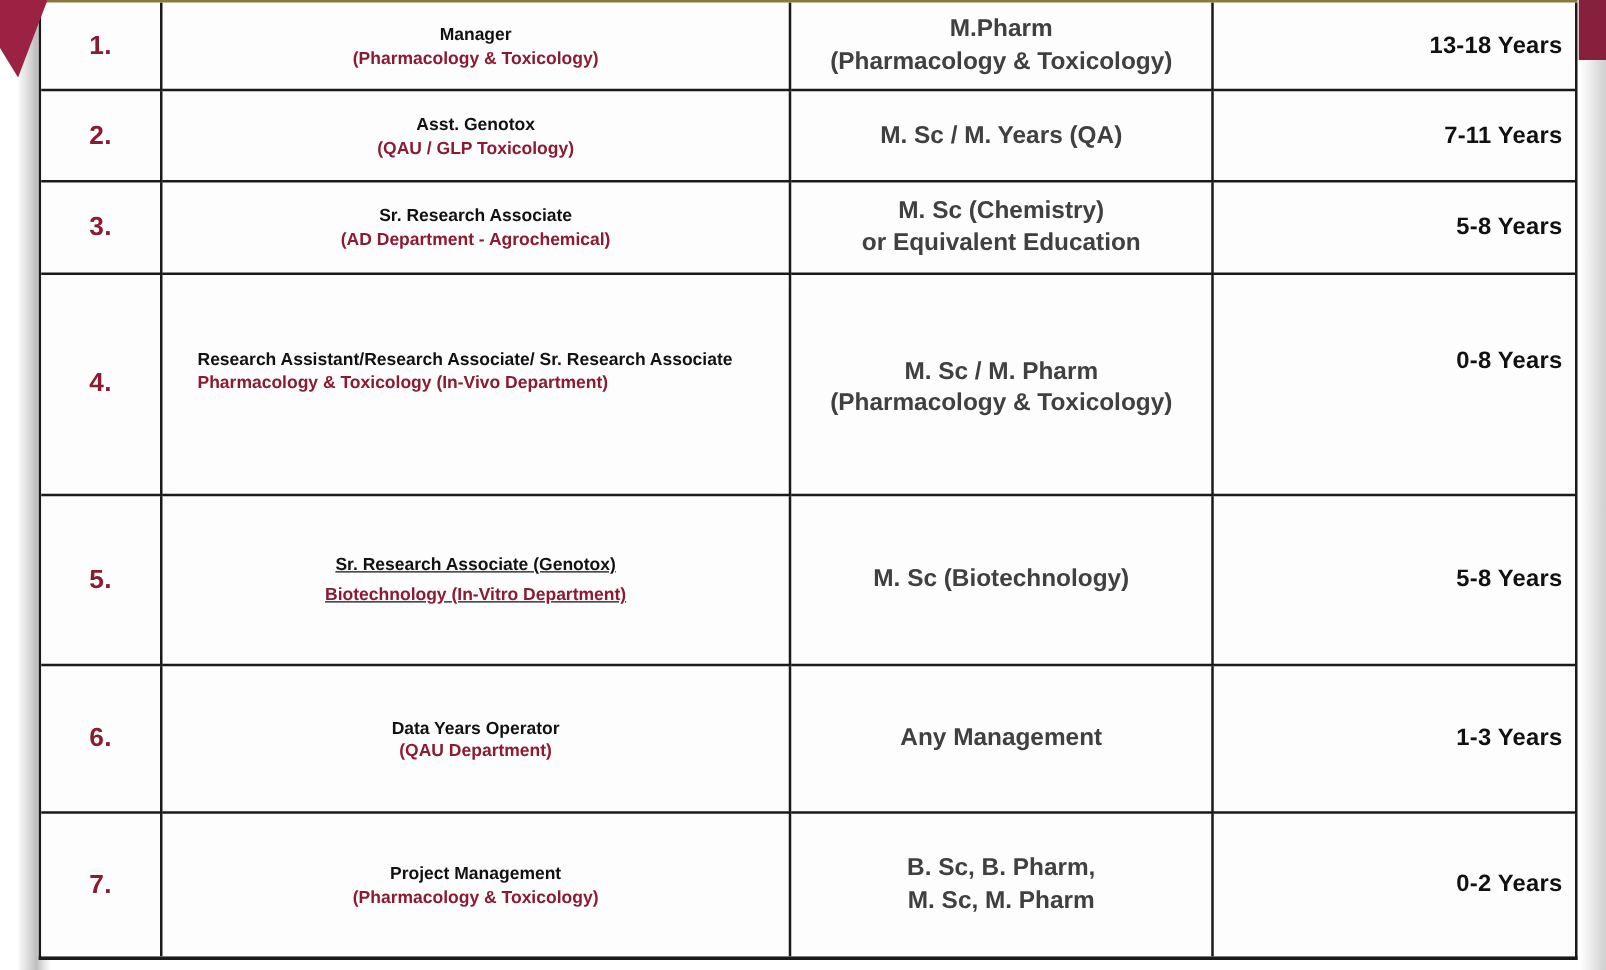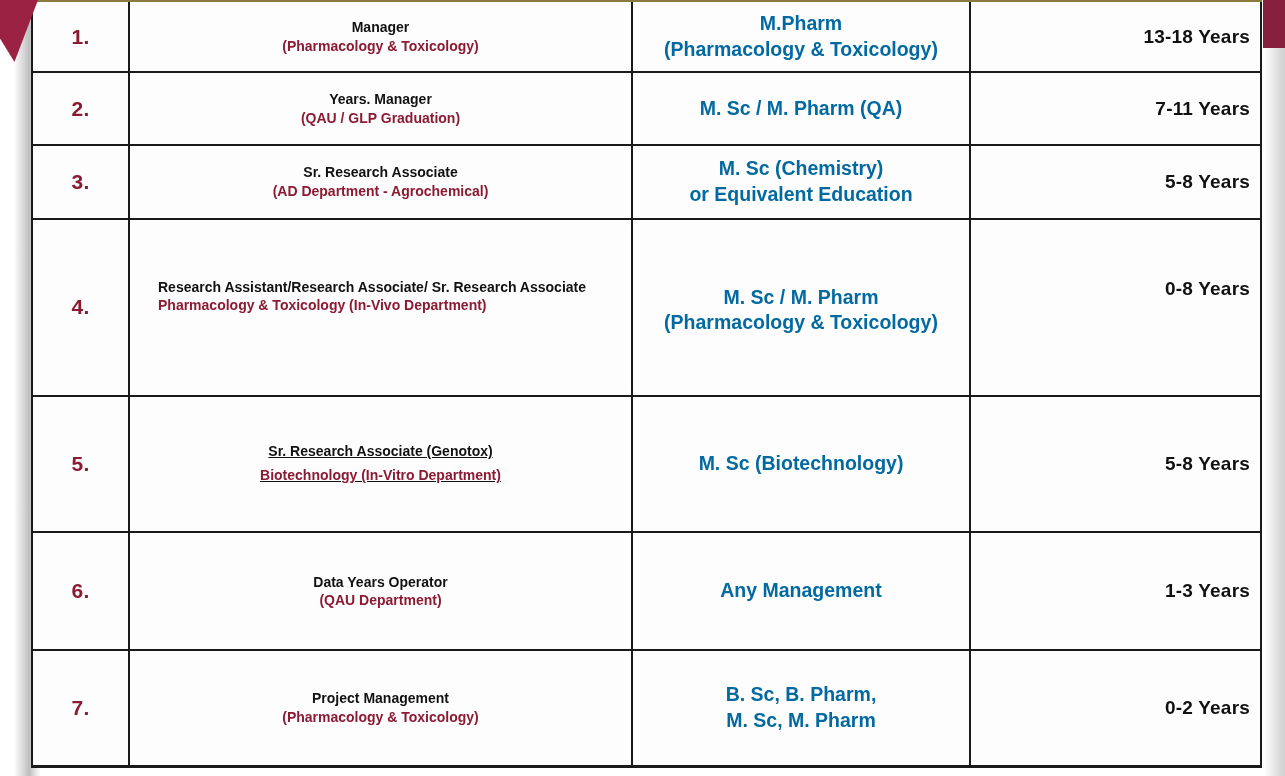--- a/index.html
+++ b/index.html
@@ -139,21 +139,21 @@
   }
   .role .sub {
     color: #8b1a33;
   }
 
   .qual {
     text-align: center;
     font-size: 19.5px;
     font-weight: bold;
     line-height: 1.32;
-    color: #0369a1;
+    color: #404040;
     padding: 6px 12px;
   }
 
   .exp {
     text-align: right;
     font-size: 19px;
     font-weight: bold;
     color: #111111;
     letter-spacing: 0.2px;
   }
@@ -208,27 +208,27 @@
             <div class="cell-inner exp">13-18 Years</div>
           </td>
         </tr>
 
         <tr style="height:73px;">
           <td>
             <div class="cell-inner num">2.</div>
           </td>
           <td>
             <div class="cell-inner role">
-              <div>Years. Manager</div>
-              <div class="sub">(QAU / GLP Graduation)</div>
-            </div>
-          </td>
-          <td>
-            <div class="cell-inner qual">
-              <div>M. Sc / M. Pharm (QA)</div>
+              <div>Asst. Genotox</div>
+              <div class="sub">(QAU / GLP Toxicology)</div>
+            </div>
+          </td>
+          <td>
+            <div class="cell-inner qual">
+              <div>M. Sc / M. Years (QA)</div>
             </div>
           </td>
           <td>
             <div class="cell-inner exp">7-11 Years</div>
           </td>
         </tr>
 
         <tr style="height:73px;">
           <td>
             <div class="cell-inner num">3.</div>

